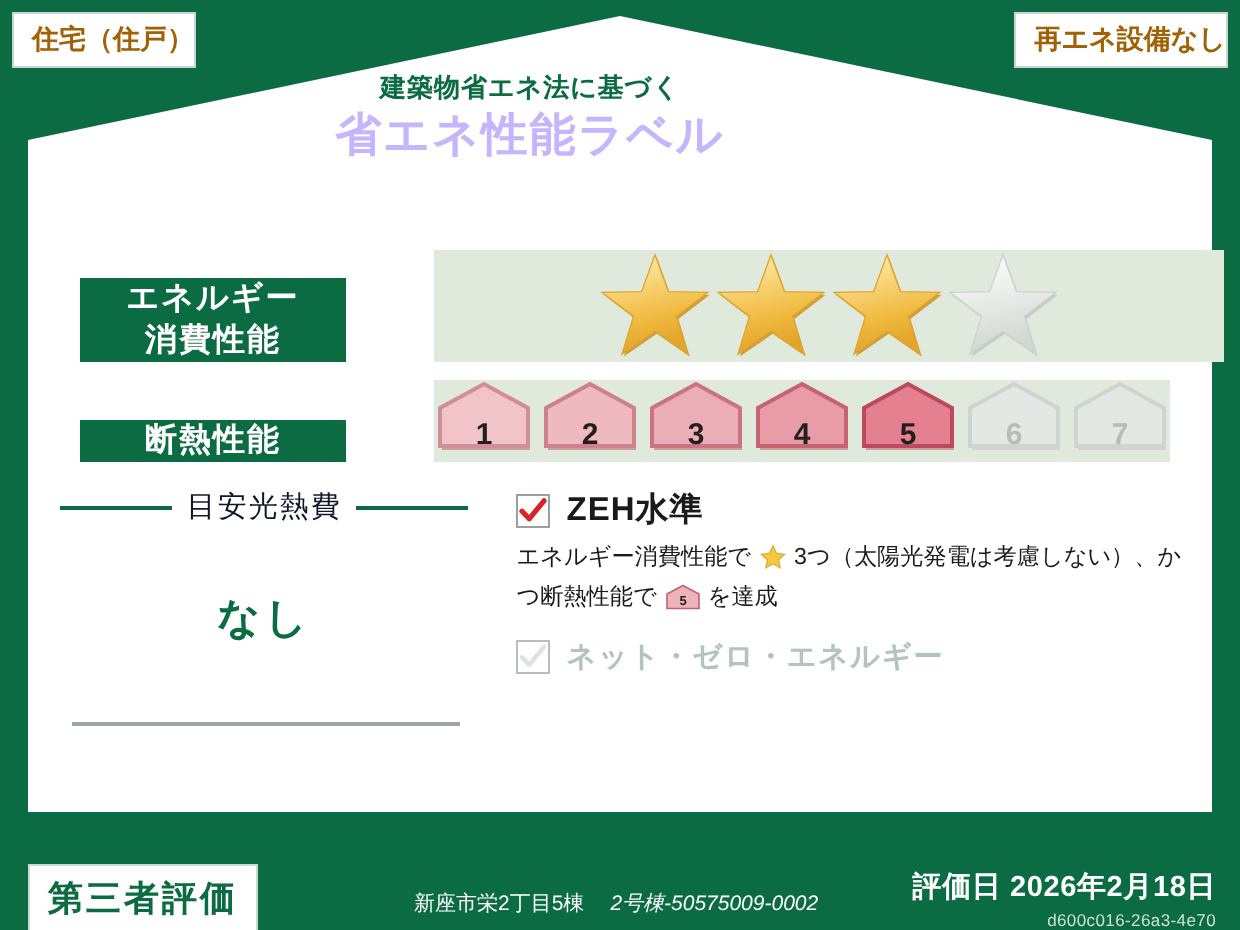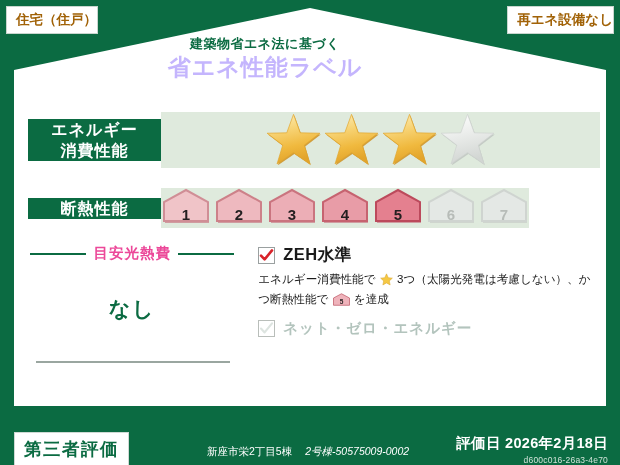--- a/index.html
+++ b/index.html
@@ -68,23 +68,24 @@
     position: absolute;
     left: 14px; top: 88px;
     width: 592px; height: 318px;
     background: #ffffff;
     z-index: 3;
   }
 
   
   .perf-row {
     position: absolute;
-    left: 14px;
-    display: flex;
-    align-items: center;
+    left: 26px;
+    display: flex;
+    align-items: flex-end;
+    gap: 44px;
   }
   .row-energy { top: 10px;  width: 572px; height: 83px; }
   .row-insul  { top: 97px;  width: 490px; height: 46px; }
 
   .row-label {
     width: 133px;
     background: #0b6b42;
     color: #ffffff;
     font-size: 16px;
     font-weight: bold;
@@ -145,22 +146,22 @@
     gap: 7px;
     padding: 0 6px;
   }
   .cost-head .rule {
     flex: 1 1 auto;
     height: 2px;
     background: #0b6b42;
   }
   .cost-head .txt {
     font-size: 14.5px;
-    font-weight: bold;
-    color: #ec4899;
+    font-weight: normal;
+    color: #0f172a;
     letter-spacing: 1px;
     white-space: nowrap;
   }
   .cost-value {
     margin-top: 32px;
     text-align: center;
     font-size: 21px;
     font-weight: bold;
     color: #0b6b42;
     letter-spacing: 2px;

